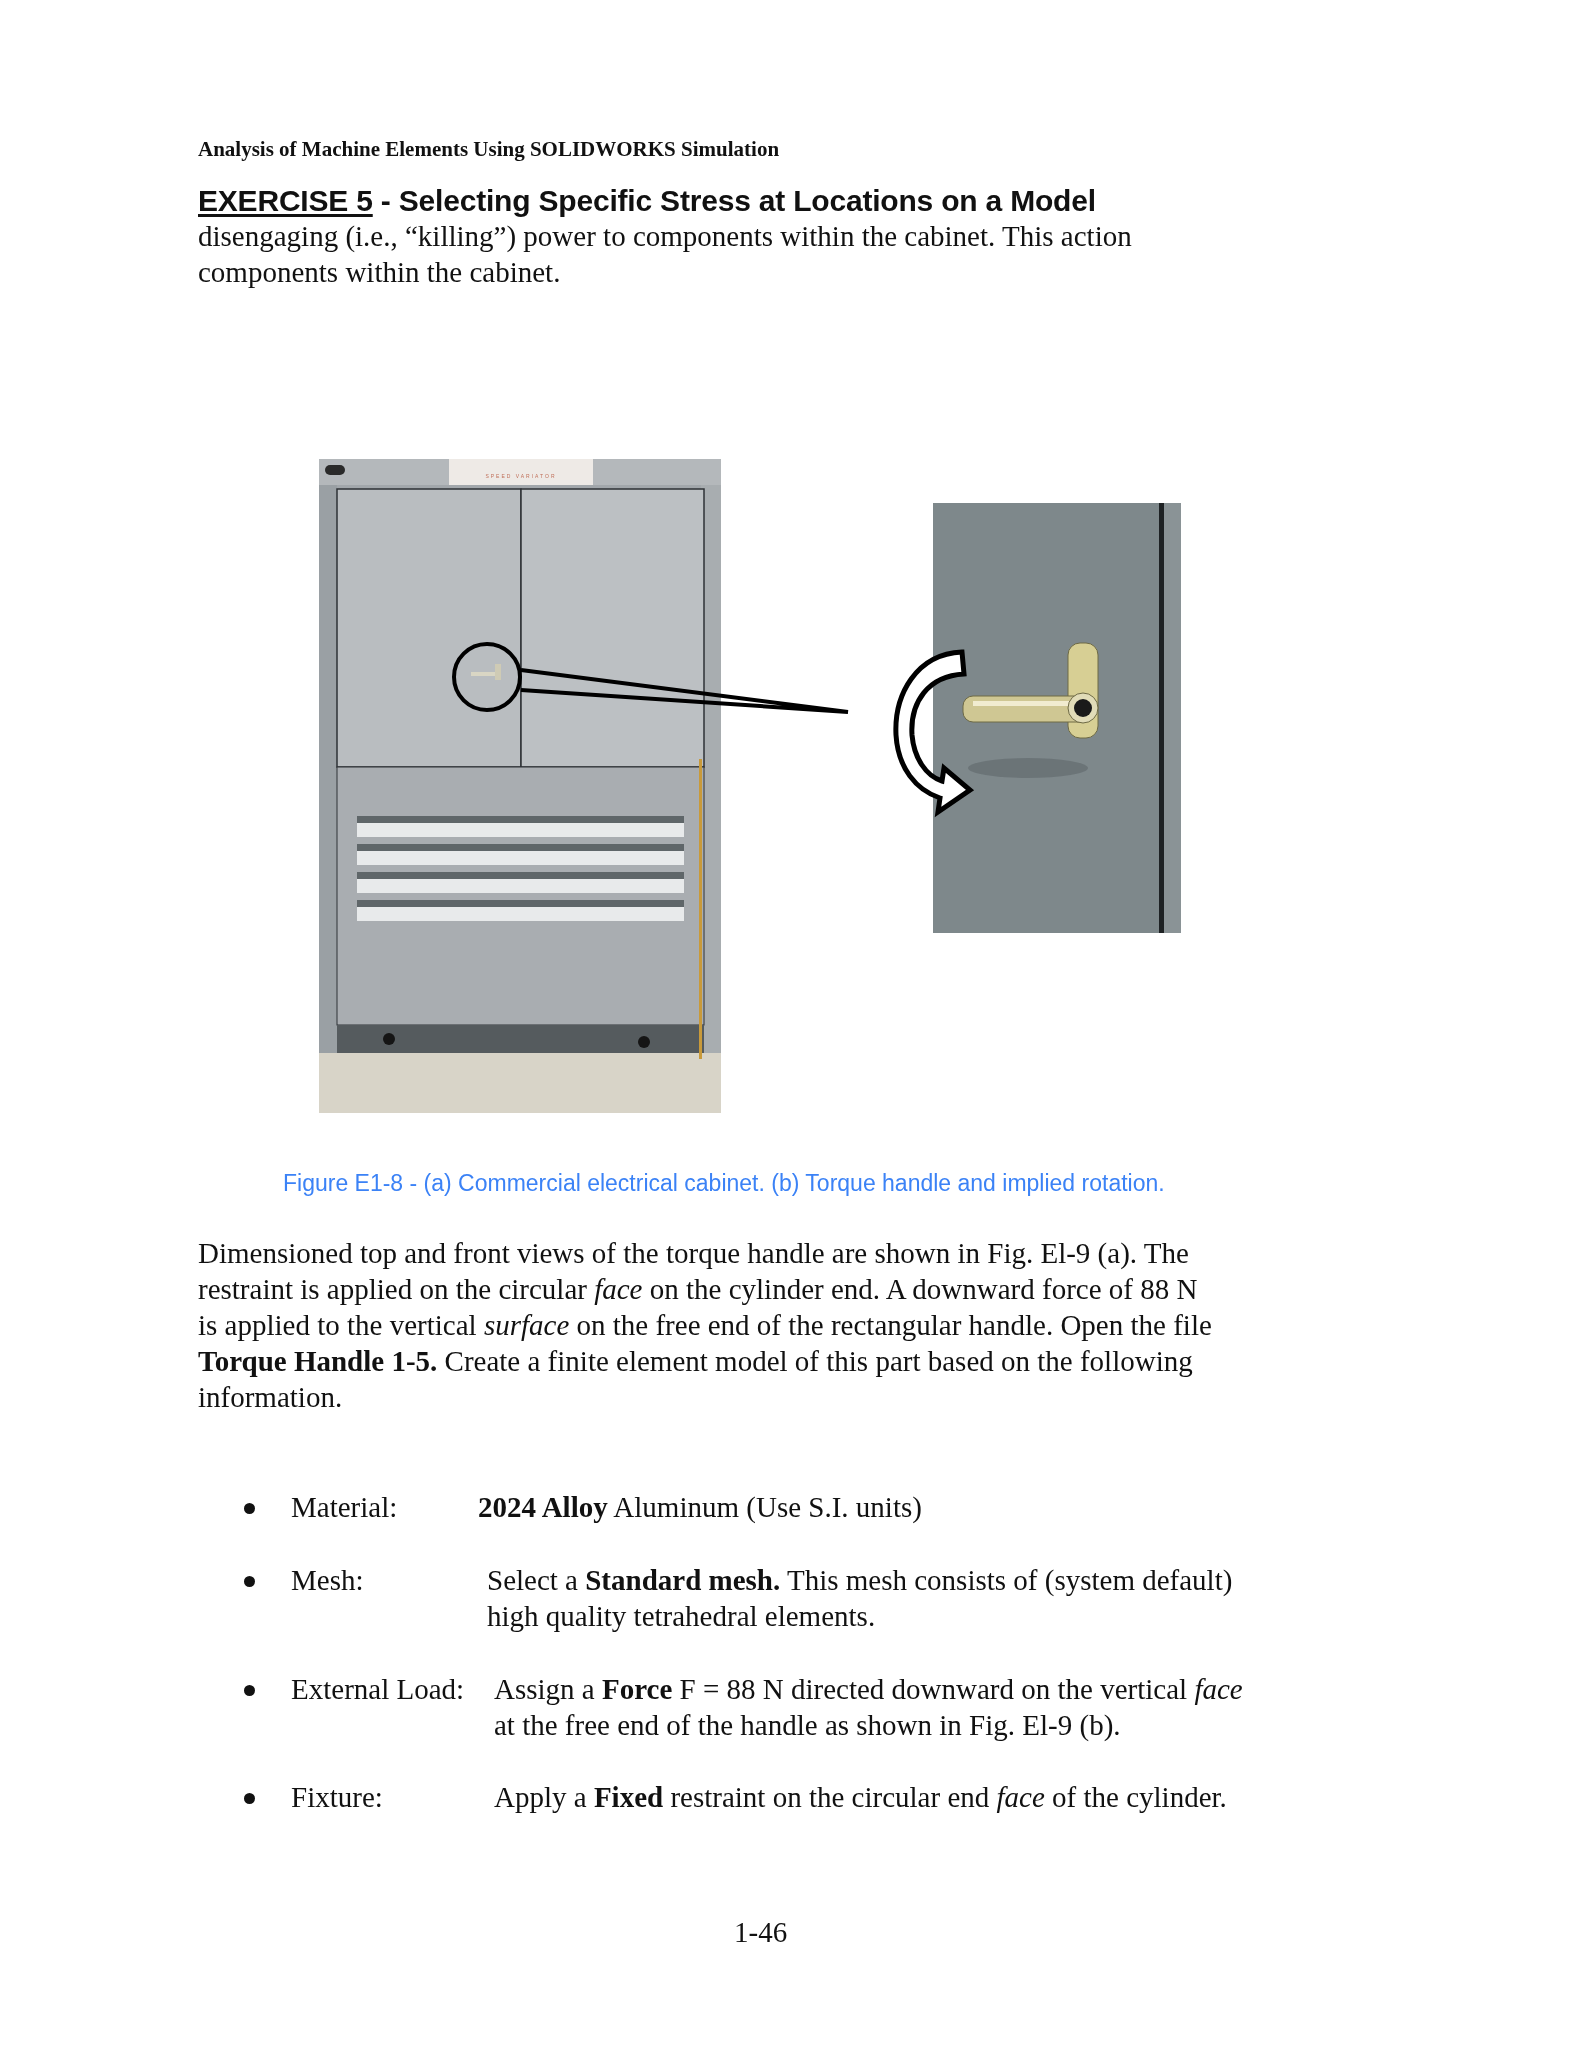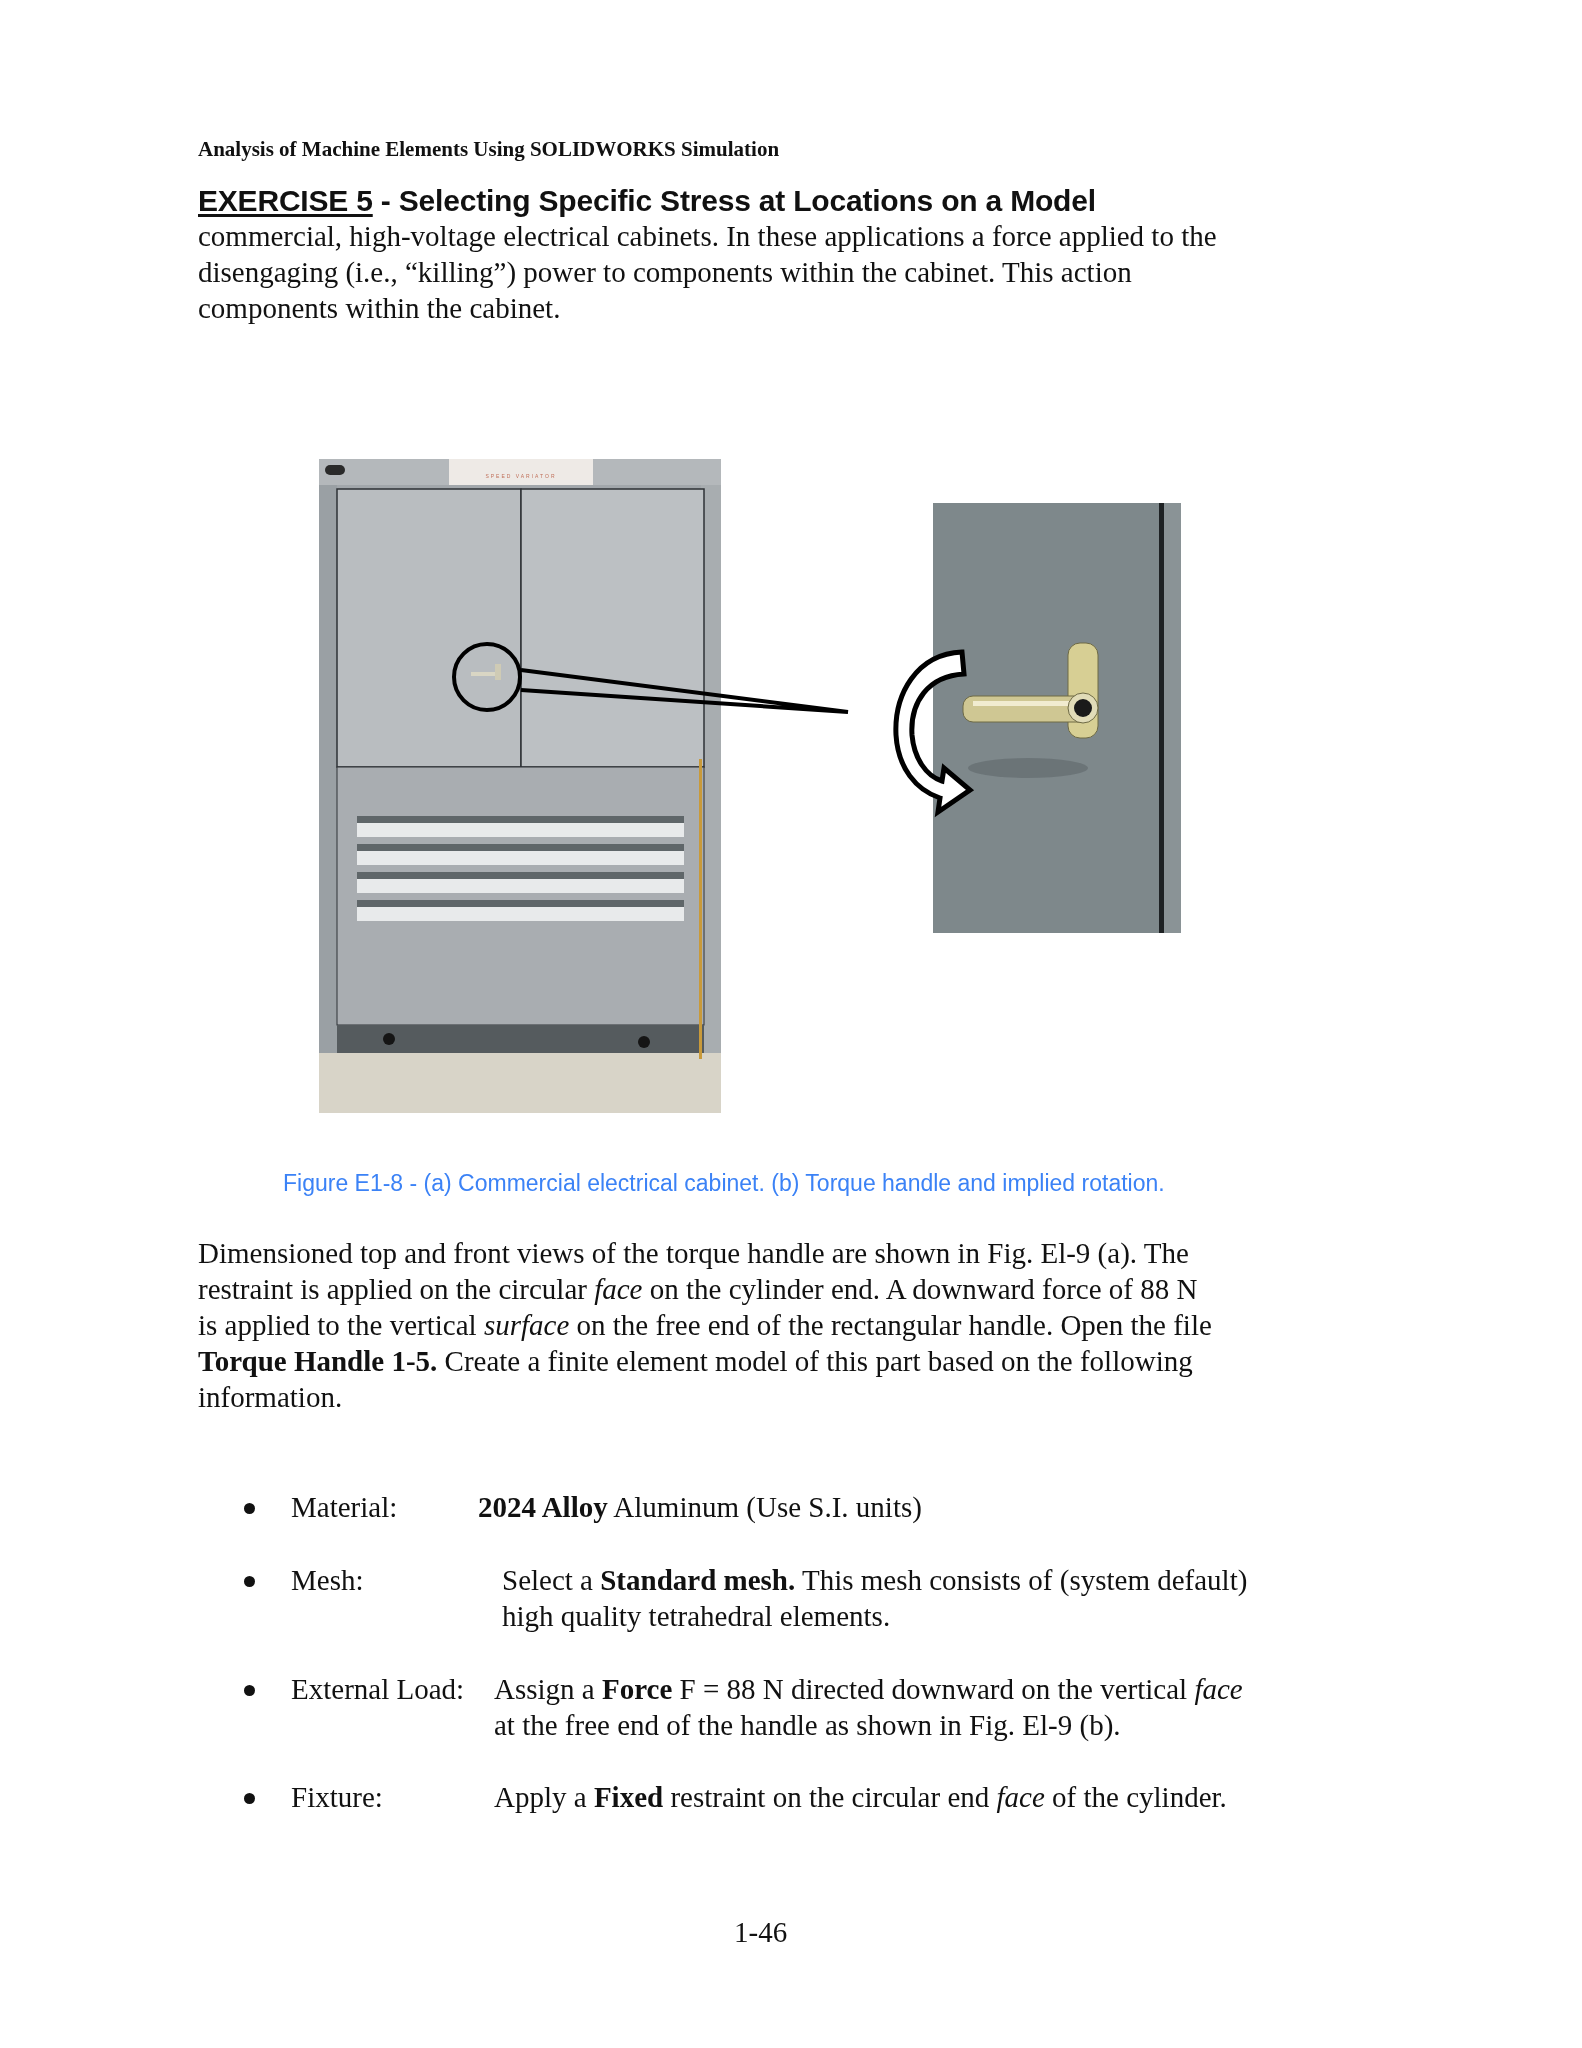--- a/index.html
+++ b/index.html
@@ -28,21 +28,20 @@
   svg { display:block; }
 </style>
 </head>
 <body>
 
 <div class="abs running-header">Analysis of Machine Elements Using SOLIDWORKS Simulation</div>
 
 <div class="abs ex-title"><span class="ex-num">EXERCISE 5</span><span> - Selecting Specific Stress at Locations on a Model</span></div>
 
 <div class="abs para p1">
-  <span class="line">commercial, high-voltage electrical cabinets. In these applications a force applied to the</span>
   <span class="line">disengaging (i.e., “killing”) power to components within the cabinet. This action</span>
   <span class="line">components within the cabinet.</span>
 </div>
 
 <div class="abs fig-a">
   <svg width="402" height="654" viewBox="0 0 402 654">
     <rect x="0" y="0" width="402" height="654" fill="#a2a7ab"></rect>
 
     <rect x="0" y="0" width="402" height="26" fill="#b4b8bb"></rect>
     <rect x="6" y="6" width="20" height="10" rx="5" fill="#2a2a2a"></rect>
@@ -117,21 +116,21 @@
 <div>
   <div class="bullet-row" style="top:1489px;">
     <span class="bullet-dot" style="top:14px;"></span>
     <span class="bullet-label">Material:</span>
     <span class="bullet-val" style="left:478px;"><span class="b">2024 Alloy</span><span> Aluminum (Use S.I. units)</span></span>
   </div>
 
   <div class="bullet-row" style="top:1562px;">
     <span class="bullet-dot" style="top:14px;"></span>
     <span class="bullet-label">Mesh:</span>
-    <span class="bullet-val" style="left:487px;margin-left:15px;"><span>Select a </span><span class="b">Standard mesh.</span><span> This mesh consists of (system default)</span><br><span>high quality tetrahedral elements.</span></span>
+    <span class="bullet-val" style="left:487px;"><span>Select a </span><span class="b">Standard mesh.</span><span> This mesh consists of (system default)</span><br><span>high quality tetrahedral elements.</span></span>
   </div>
 
   <div class="bullet-row" style="top:1671px;">
     <span class="bullet-dot" style="top:14px;"></span>
     <span class="bullet-label">External Load:</span>
     <span class="bullet-val" style="left:494px;"><span>Assign a </span><span class="b">Force</span><span> F = 88 N directed downward on the vertical </span><span class="i">face</span><br><span>at the free end of the handle as shown in Fig. El-9 (b).</span></span>
   </div>
 
   <div class="bullet-row" style="top:1779px;">
     <span class="bullet-dot" style="top:14px;"></span>

